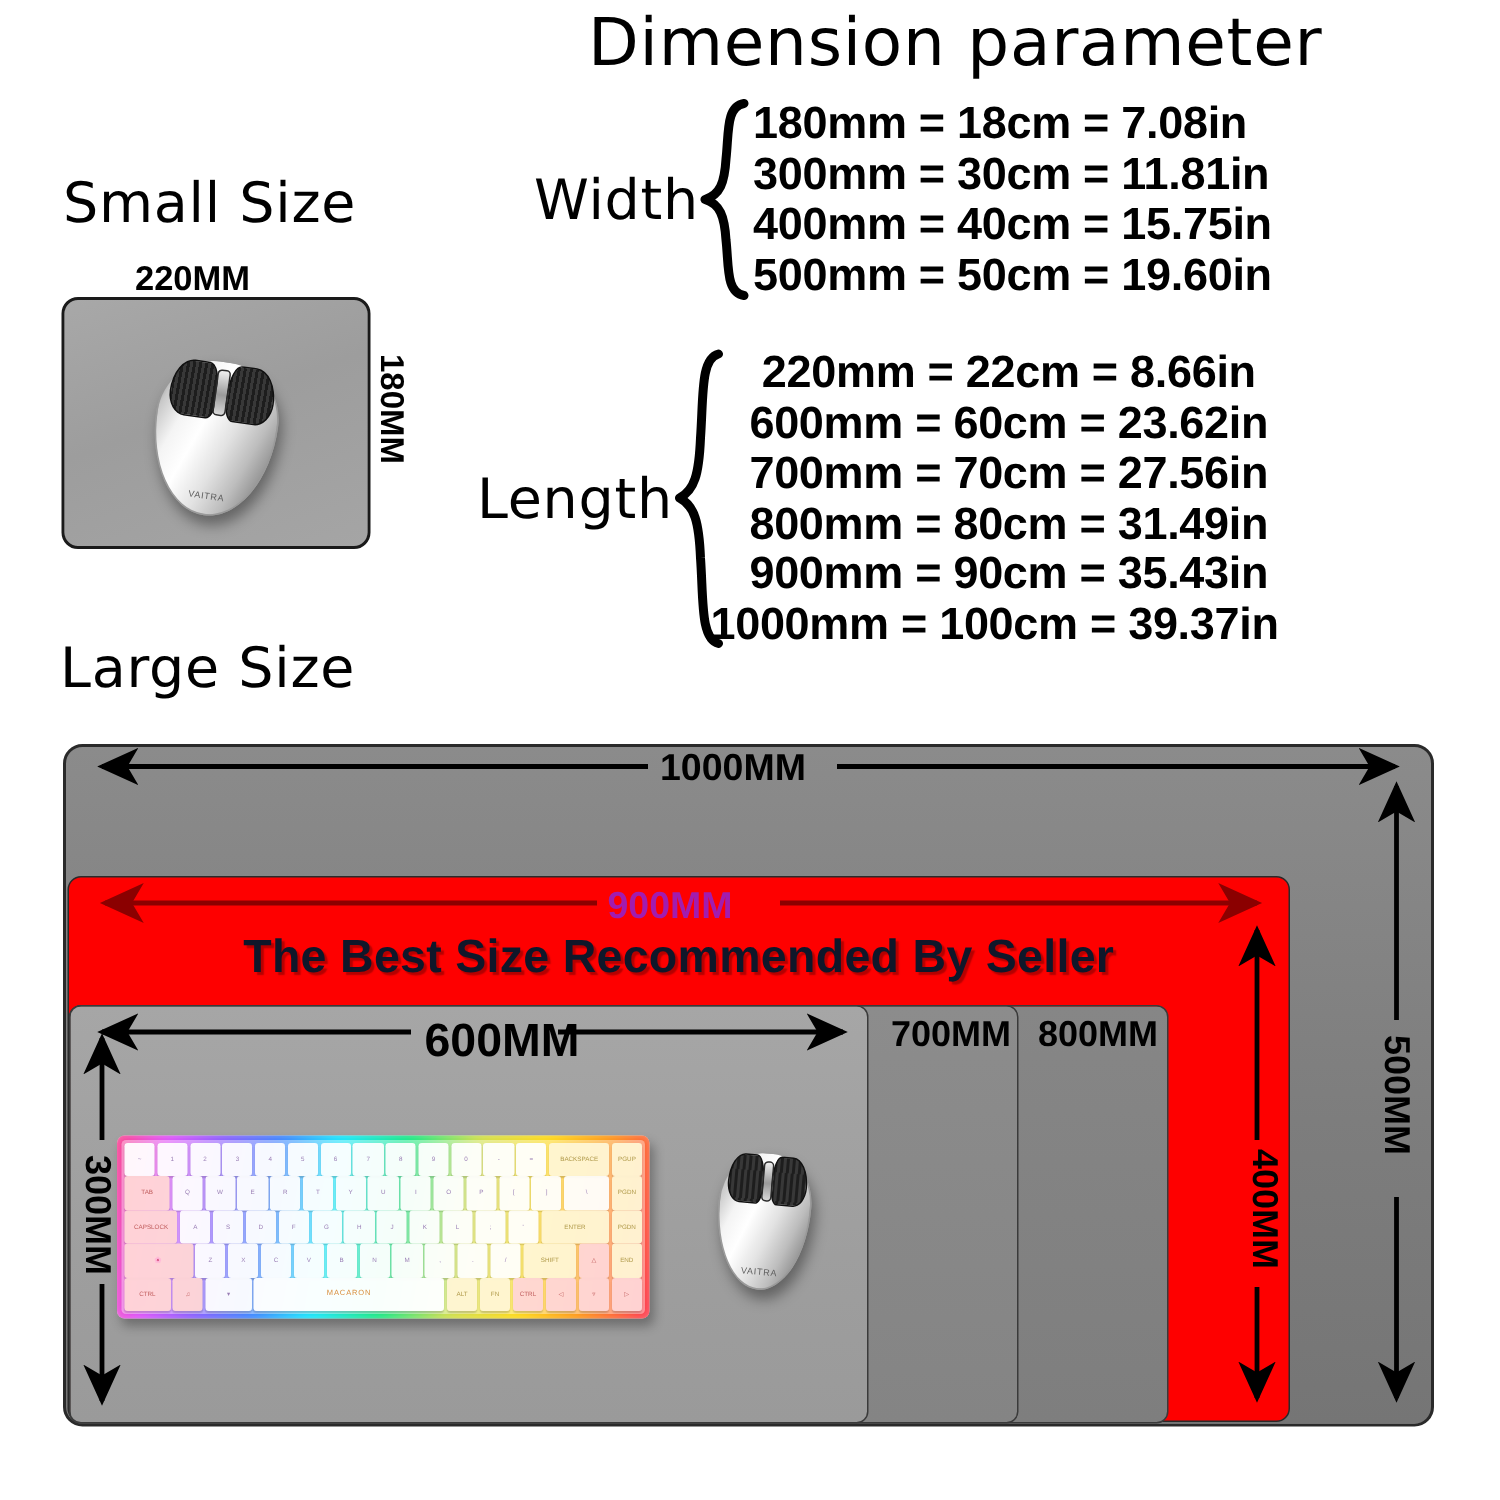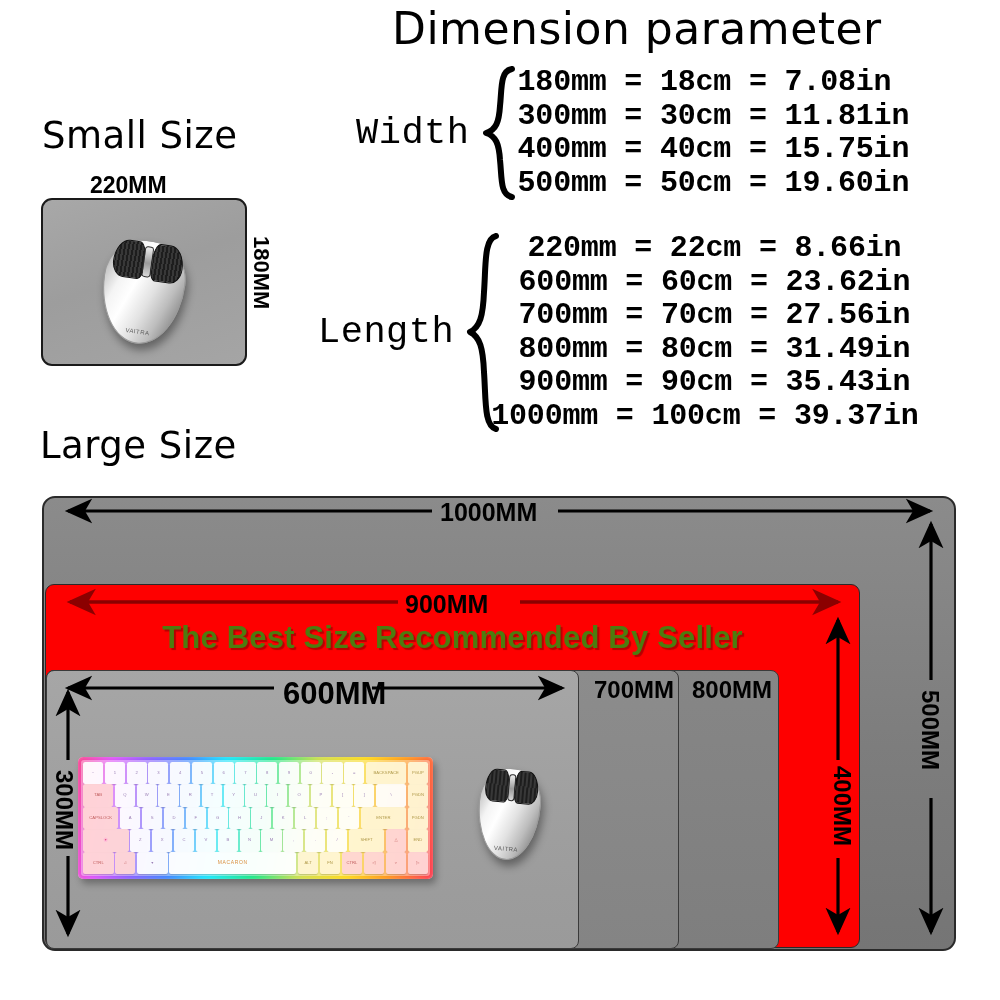--- a/index.html
+++ b/index.html
@@ -36,38 +36,37 @@
   }
 
   
   .spec-group { position: absolute; display: flex; align-items: center; }
   #spec-width  { left: 356px; top: 66px; }
   #spec-length { left: 318px; top: 232px; }
 
   .spec-label {
     font-size: 37px;
     line-height: 1;
-    margin-right: 12px;
-    white-space: nowrap;
-    font-family: Liberation Mono, monospace;
+    margin-right: 0;
+    white-space: nowrap;
   }
   .brace {
     width: 34px;
     align-self: stretch;
     position: relative;
     flex: 0 0 34px;
   }
   .brace svg { display: block; width: 100%; height: 100%; }
 
   .spec-rows {
     display: flex; flex-direction: column;
     margin-left: 2px;
   }
   .spec-row {
-    font-family: Liberation Mono, monospace;
+    font-family: Liberation Sans, sans-serif;
     font-weight: 700;
     font-size: 30px;
     line-height: 33.5px;
     white-space: nowrap;
     letter-spacing: -0.2px;
   }
   #spec-length .spec-rows { margin-left: 10px; text-align: center; }
   #spec-length .spec-row:last-child { margin-left: -19px; }
 
   
@@ -175,21 +174,21 @@
   #lbl-300  { left: 50px;  top: 770px; font-size: 24px; }
 
   #best-size-text {
     position: absolute;
     left: 45px; top: 620px;
     width: 815px;
     text-align: center;
     font-family: "Liberation Sans", sans-serif;
     font-weight: 700;
     font-size: 31px;
-    color: #4d7c0f;
+    color: #0f172a;
     white-space: nowrap;
     text-shadow: 2px 2px 1px rgba(90,0,0,.45);
     letter-spacing: .2px;
   }
 
   
   #arrow-layer {
     position: absolute;
     left: 0; top: 0; width: 1000px; height: 1000px;
     pointer-events: none;
@@ -504,21 +503,21 @@
   </g>
 
   <g stroke="#000" stroke-width="3.2" marker-end="url(#ah)">
     <line x1="68" y1="760" x2="68" y2="692"></line>
     <line x1="68" y1="856" x2="68" y2="934"></line>
   </g>
 </svg>
 
 <div class="dim-h nosel" id="lbl-1000">1000MM</div>
 
-<div class="dim-h nosel" id="lbl-900" style="color:#000000;">900MM</div>
+<div class="dim-h nosel" id="lbl-900" style="color:#a21caf;">900MM</div>
 
 <div id="best-size-text" class="nosel">The Best Size Recommended By Seller</div>
 
 <div class="dim-h nosel" id="lbl-600">600MM</div>
 
 <div class="dim-h nosel" id="lbl-700">700MM</div>
 
 <div class="dim-h nosel" id="lbl-800">800MM</div>
 
 <div class="dim-v nosel" id="lbl-500">500MM</div>

